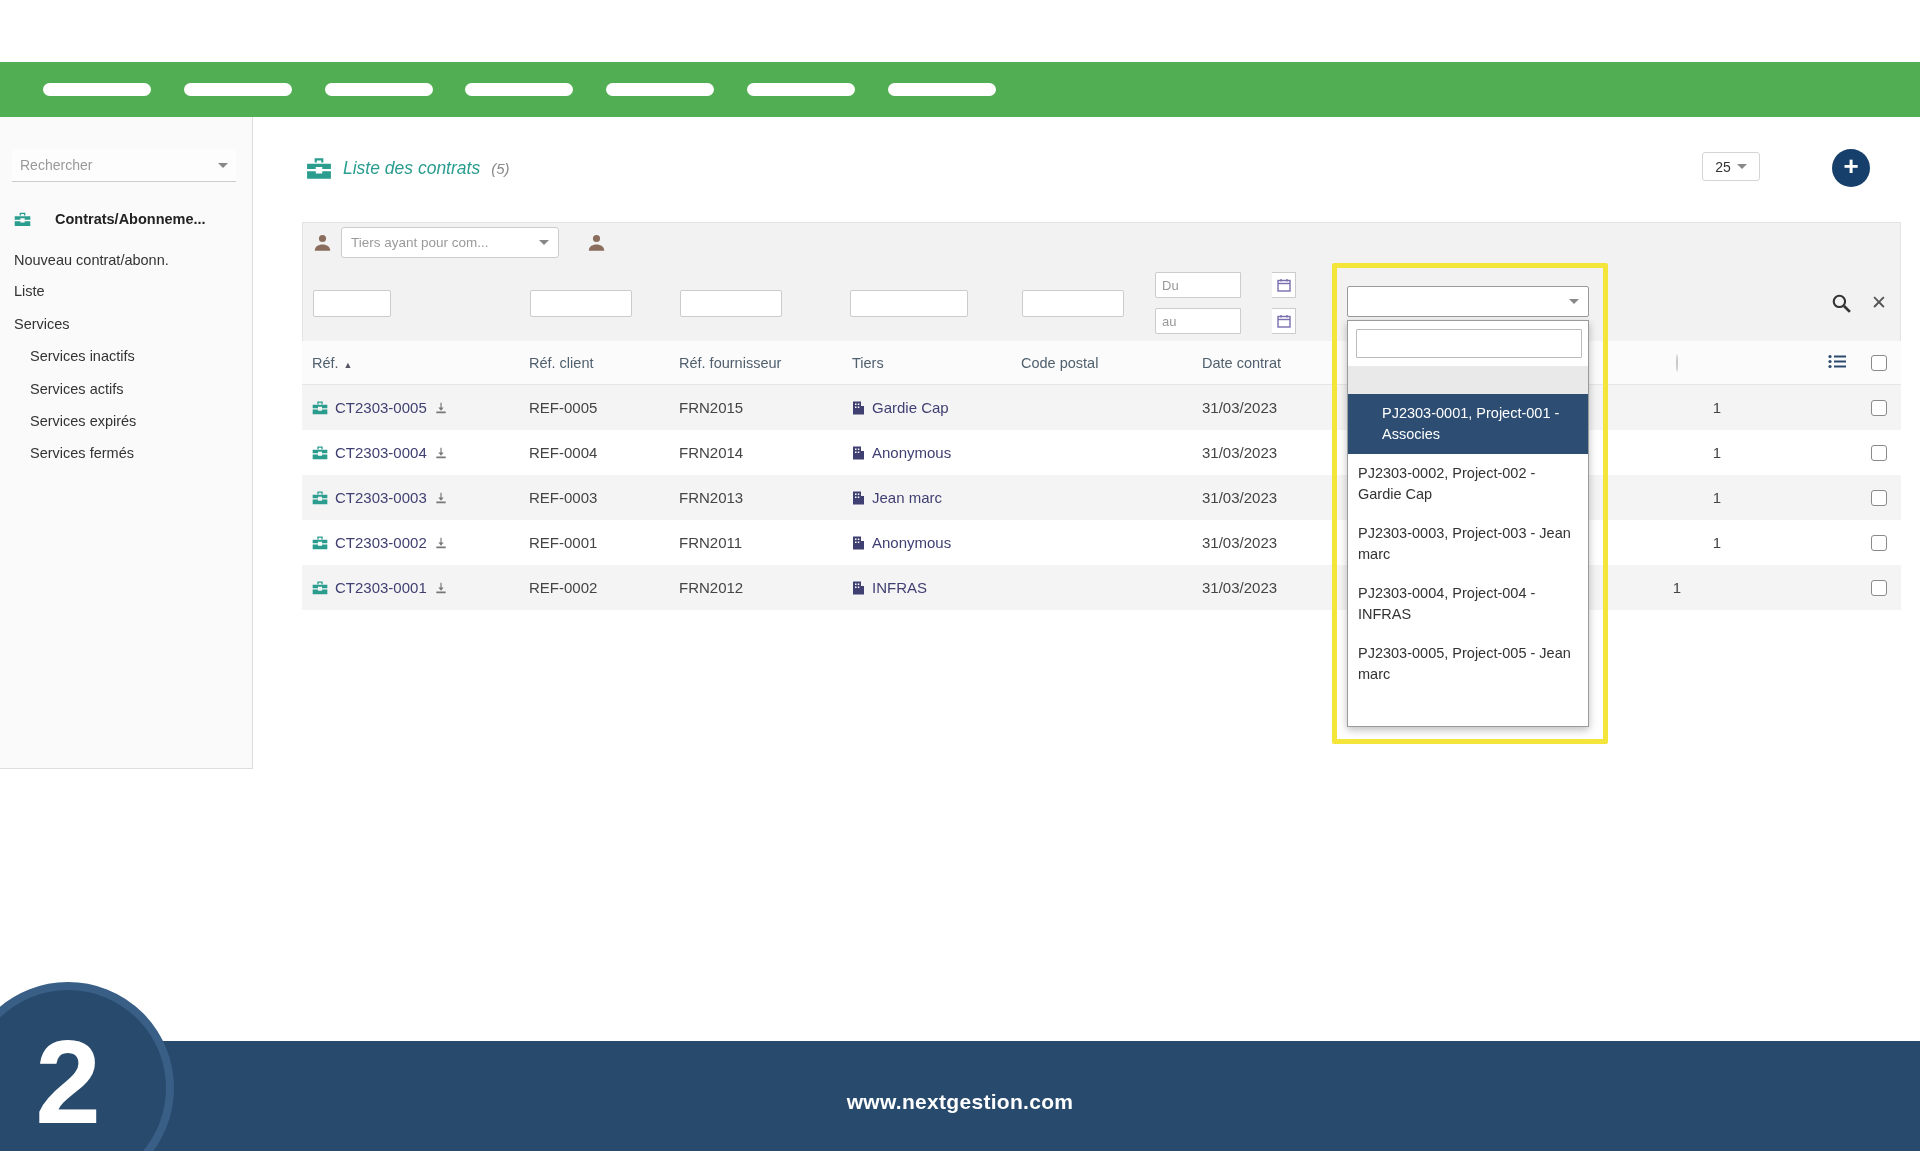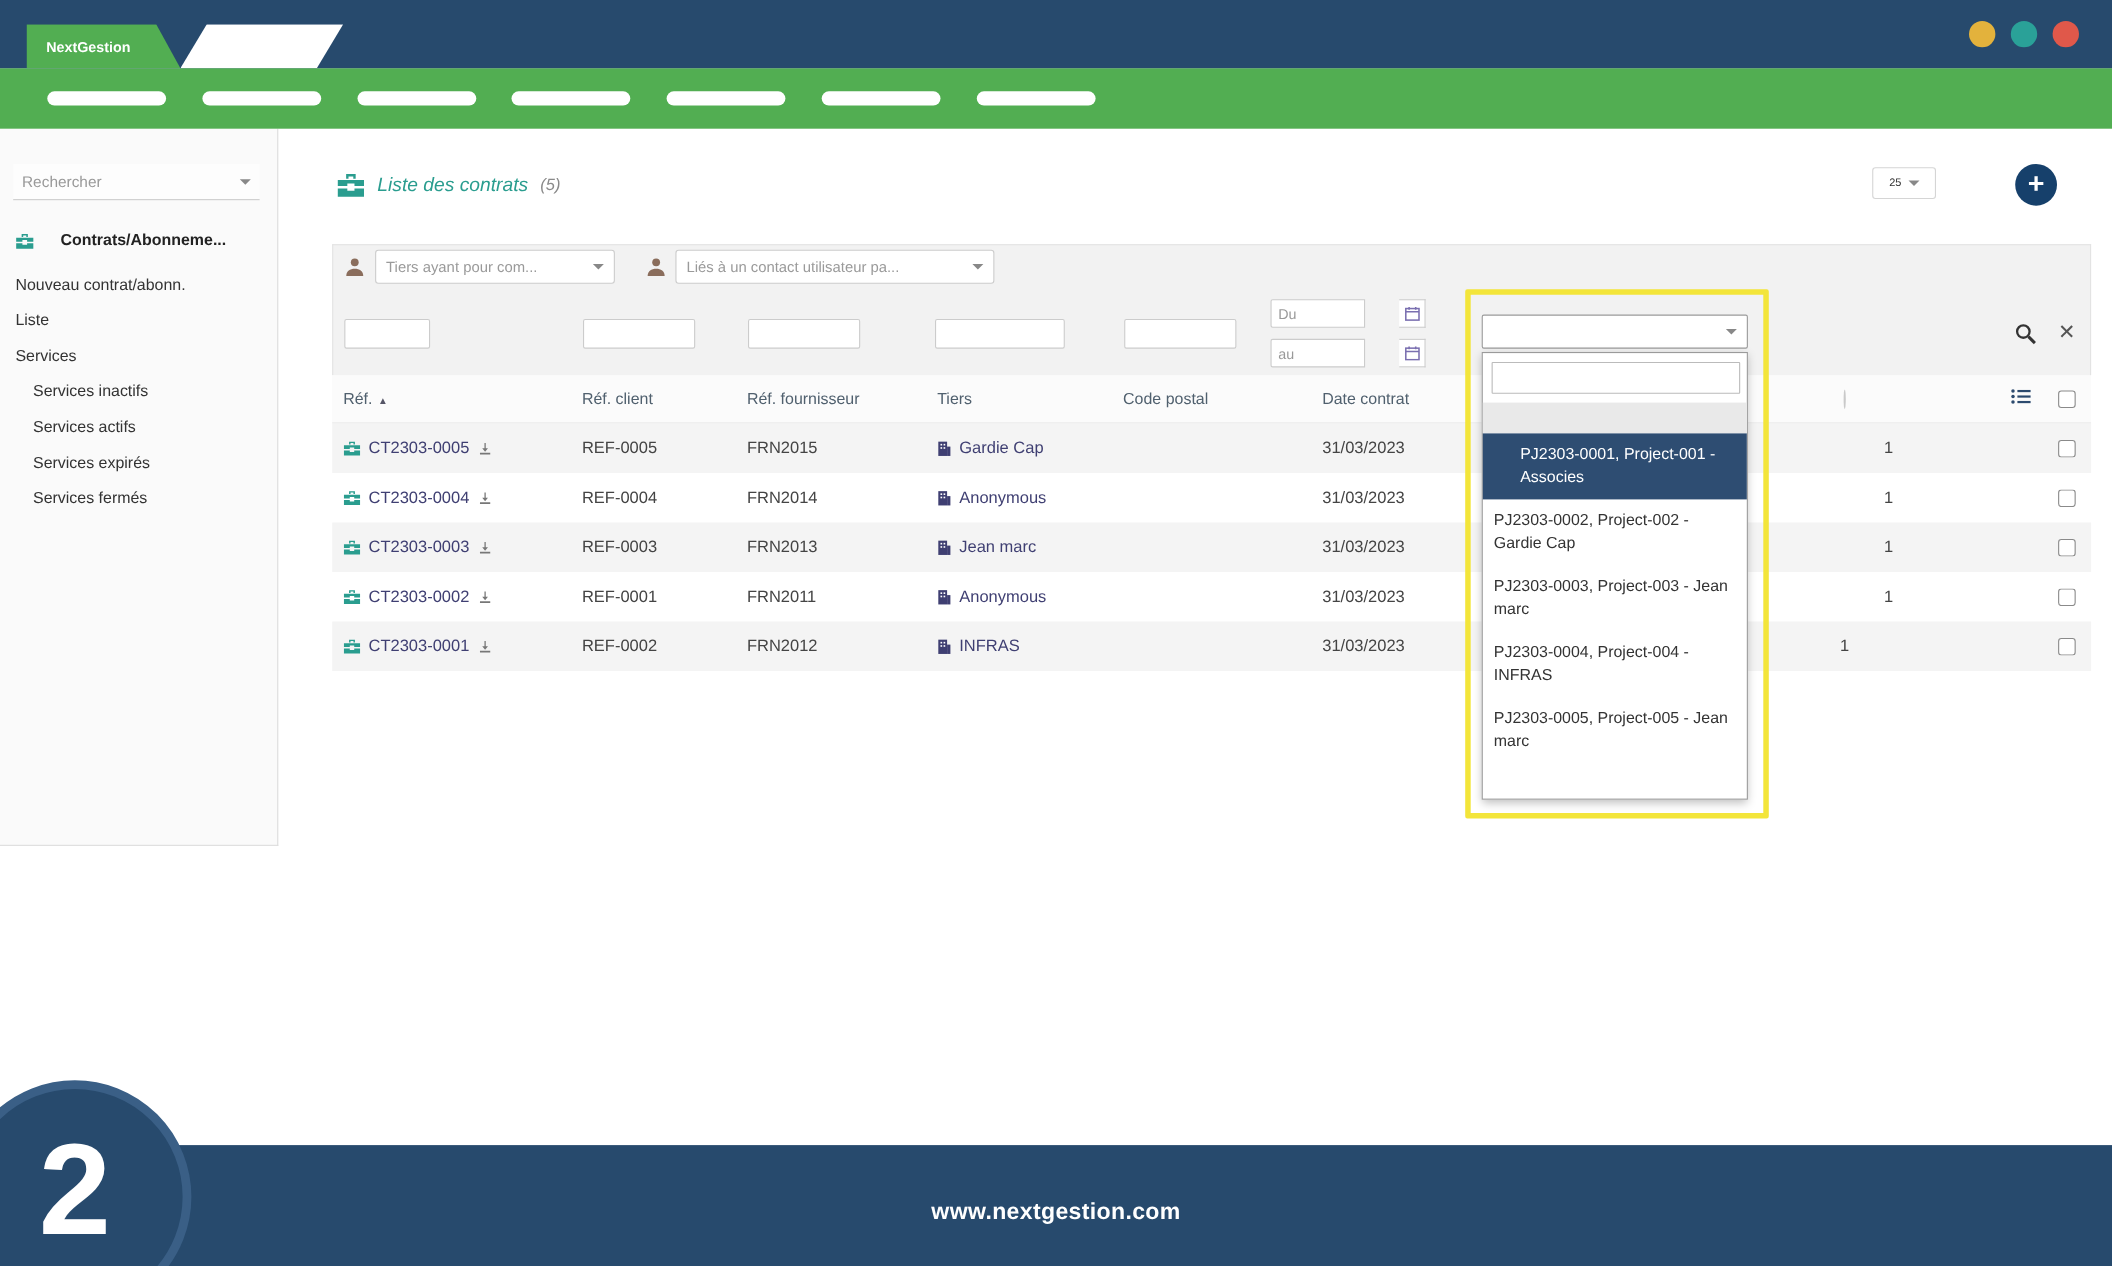--- a/index.html
+++ b/index.html
@@ -29,21 +29,21 @@
   .sb-section { position:absolute; top:94px; left:14px; display:flex; align-items:center; gap:24px;
     font-size:14.5px; font-weight:bold; color:#222; }
   .sb-item { position:absolute; left:14px; height:30px; line-height:30px; font-size:14.5px; color:#333; cursor:pointer; white-space:nowrap; }
   .sb-item.sub { left:30px; }
 
   
   .page-title { position:absolute; left:306px; top:156px; display:flex; align-items:center; gap:11px; z-index:3;font-style:italic; }
   .page-title .t { color:#2a9d8f; font-size:17.5px; }
   .page-title .c { color:#8a8a8a; font-size:15px; }
   .pagesize { position:absolute; left:1702px; top:152px; width:58px; height:29px; background:#fff; border:1px solid #d5d5d5;
-    border-radius:3px; display:flex; align-items:center; justify-content:center; gap:6px; font-size:10px; color:#333; cursor:pointer; z-index:3; }
+    border-radius:3px; display:flex; align-items:center; justify-content:center; gap:6px; font-size:14px; color:#333; cursor:pointer; z-index:3; }
   .addbtn { position:absolute; left:1832px; top:149px; width:38px; height:38px; border-radius:50%; background:#16406b;
     color:#fff; font-size:26px; font-weight:bold; display:flex; align-items:center; justify-content:center; cursor:pointer; z-index:3; }
   .addbtn span { transform:translateY(-2px); }
 
   
   .filter-zone { position:absolute; left:302px; top:222px; width:1599px; height:119px; background:#f2f2f2;
     border:1px solid #e3e3e3; border-bottom:none; z-index:2; }
   .person { position:absolute; top:10px; width:19px; height:19px; }
   .p1 { left:10px; } .p2 { left:284px; }
   .fselect { position:absolute; top:4px; height:31px; background:#fff; border:1px solid #ccc; border-radius:3px;
@@ -102,29 +102,20 @@
     background:#274a6d; border:8px solid #3a5f86; z-index:6; display:flex; align-items:center; justify-content:center; }
   .step-num { color:#fff; font-size:118px; font-weight:bold; transform:translateY(-6px); }
   .footer-url { position:absolute; left:0; top:1090px; width:100%; text-align:center; color:#fff; font-size:21px;
     font-weight:bold; z-index:7; letter-spacing:.3px; }
 </style>
 </head>
 <body>
 
 <div class="page">
 
-  <header class="topbar">
-    <div class="tab-green">
-      <span>NextGestion</span>
-    </div>
-    <div class="tab-white"></div>
-    <span class="wc wc1" style="background: rgb(227, 178, 60);"></span>
-    <span class="wc wc2" style="background: rgb(42, 161, 152);"></span>
-    <span class="wc wc3" style="background: rgb(224, 88, 74);"></span>
-  </header>
 
   <nav class="greenbar">
     <div class="pill" style="left:43px"></div>
     <div class="pill" style="left:184px"></div>
     <div class="pill" style="left:325px"></div>
     <div class="pill" style="left:465px"></div>
     <div class="pill" style="left:606px"></div>
     <div class="pill" style="left:747px"></div>
     <div class="pill" style="left:888px"></div>
   </nav>
@@ -170,24 +161,20 @@
         <path d="M1.5 15c0-3.6 2.9-5.4 6.5-5.4s6.5 1.8 6.5 5.4z" fill="#8a6d5c"></path>
       </svg>
     <div class="fselect fs1">
       <span>Tiers ayant pour com...</span>
       <span class="caret"></span>
     </div>
     <svg class="person p2" viewBox="0 0 16 16">
         <circle cx="8" cy="4.6" r="3" fill="#8a6d5c"></circle>
         <path d="M1.5 15c0-3.6 2.9-5.4 6.5-5.4s6.5 1.8 6.5 5.4z" fill="#8a6d5c"></path>
       </svg>
-    <div class="fselect fs2">
-      <span>Liés à un contact utilisateur pa...</span>
-      <span class="caret"></span>
-    </div>
 
     <input class="finput fi1" style="">
     <input class="finput fi2" style="">
     <input class="finput fi3" style="">
     <input class="finput fi4" style="">
     <input class="finput fi5" style="">
 
     <input class="dinput du" placeholder="Du" style="">
     <div class="calbtn cb-du">
       <svg width="14" height="14" viewBox="0 0 14 14">

